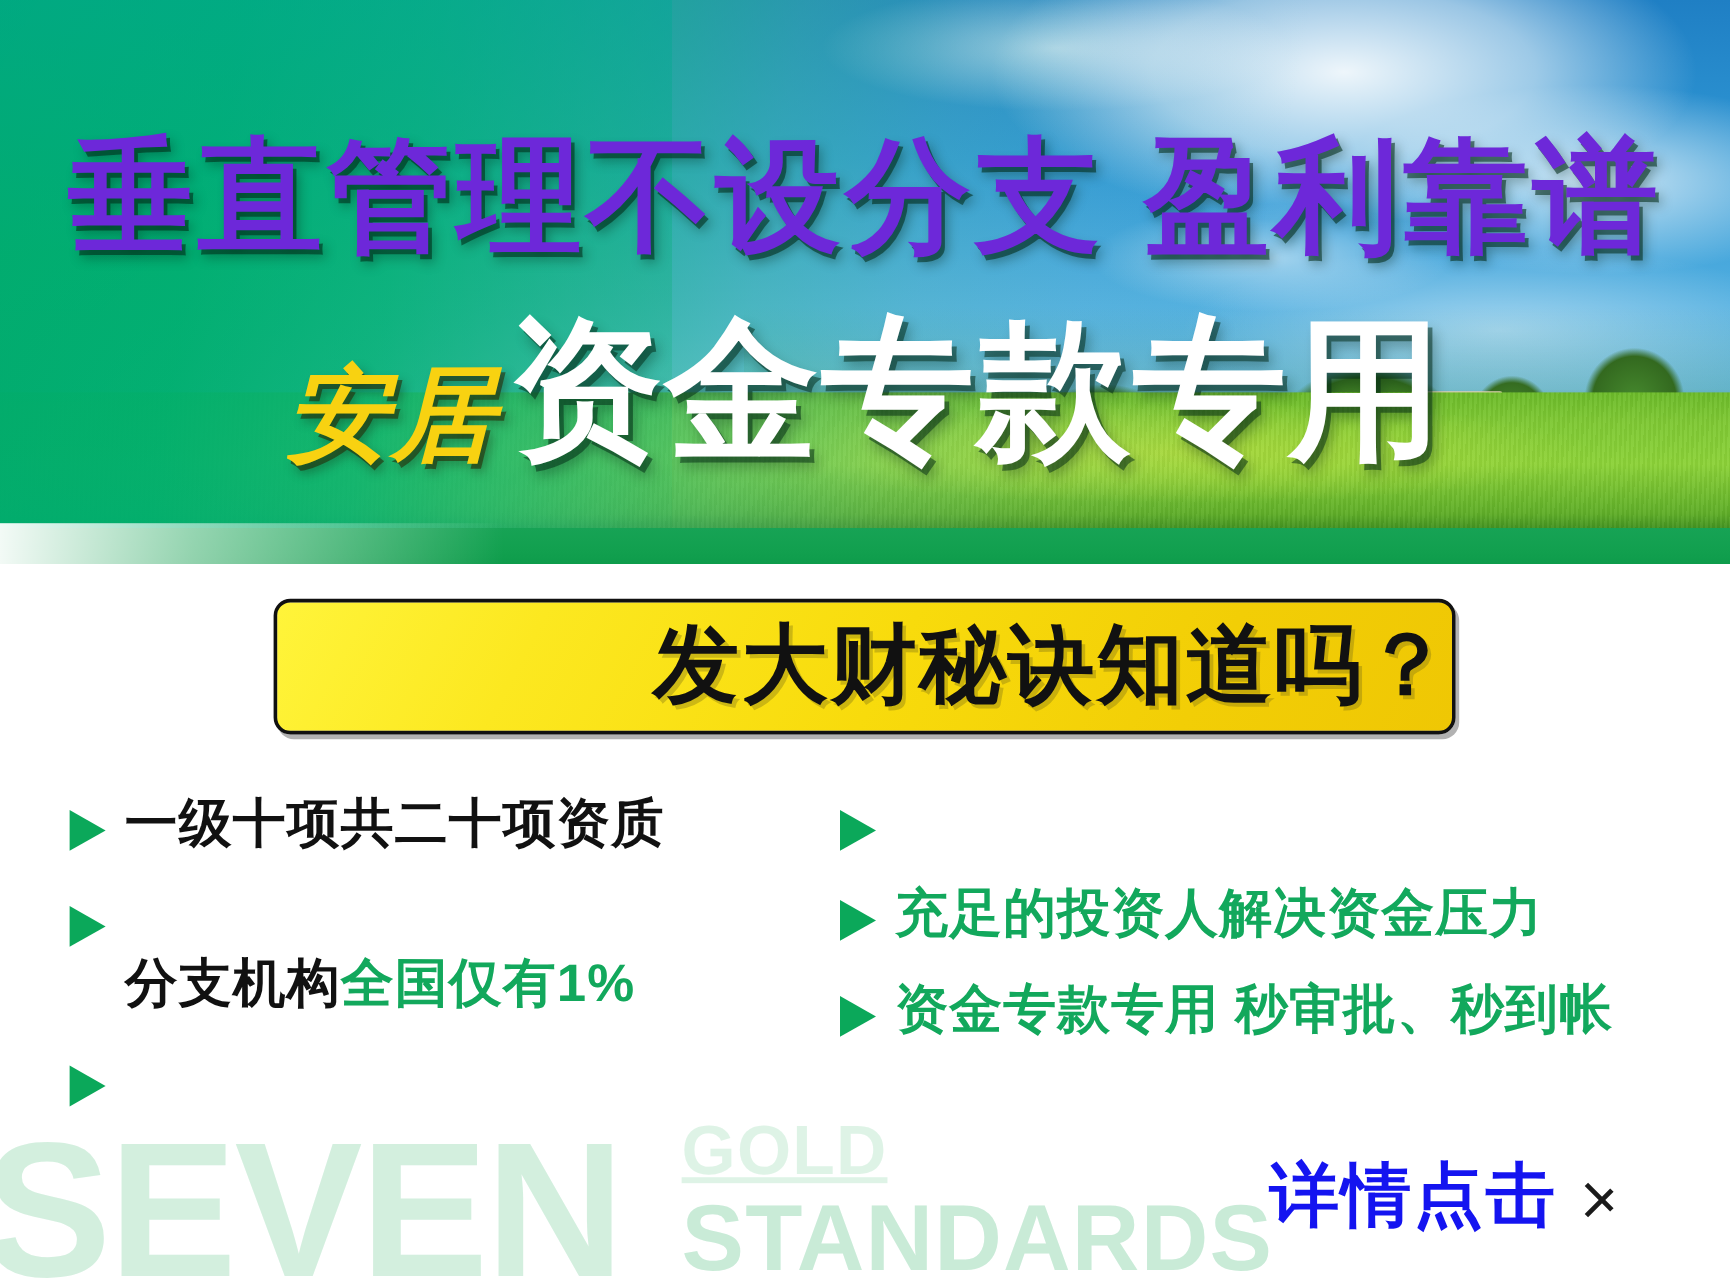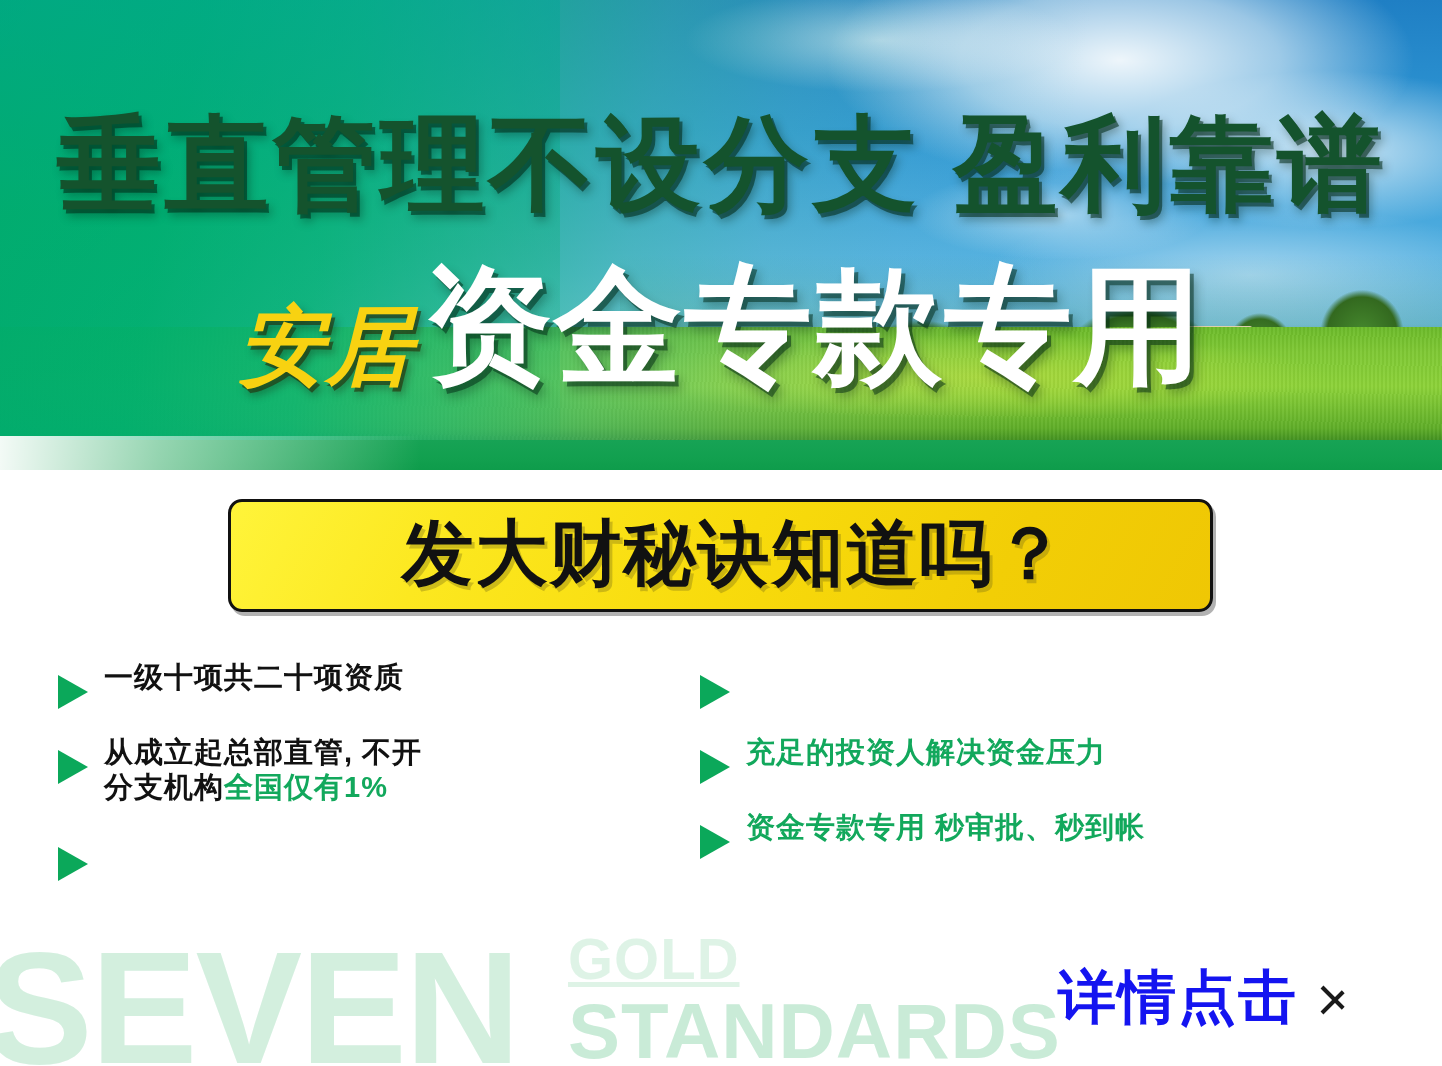--- a/index.html
+++ b/index.html
@@ -139,21 +139,21 @@
   }
   .headline-1 {
     position: absolute;
     left: 0;
     right: 0;
     top: 112px;
     text-align: center;
     font-size: 104px;
     line-height: 1;
     font-weight: bold;
-    color: #14532d;
+    color: #6d28d9;
     letter-spacing: 4px;
     white-space: nowrap;
     text-shadow:
       3px 4px 0 rgba(0,40,20,0.55),
       5px 7px 10px rgba(0,30,15,0.35);
   }
   .headline-2 {
     position: absolute;
     left: 0;
     right: 0;
@@ -196,21 +196,21 @@
   }
   .yellow-bar {
     width: 100%;
     height: 100%;
     box-sizing: border-box;
     border: 3px solid #111111;
     border-radius: 14px;
     background: linear-gradient(118deg, #FFF43A 0%, #FCE820 22%, #F8DB0C 52%, #F2CE06 78%, #EFC704 100%);
     display: flex;
     align-items: center;
-    justify-content: center;
+    justify-content: flex-end;
     box-shadow: 3px 4px 0 rgba(0,0,0,0.30);
     padding-left: 28px;
   }
   .yellow-bar-text {
     font-size: 72px;
     font-weight: bold;
     color: #111111;
     letter-spacing: 2px;
     white-space: nowrap;
     text-shadow: 3px 4px 0 rgba(120,110,20,0.35);
@@ -283,21 +283,21 @@
   .bullet-tri {
     flex: 0 0 auto;
     width: 0;
     height: 0;
     margin-top: 15px;
     border-left: 30px solid #0BA85A;
     border-top: 17px solid transparent;
     border-bottom: 17px solid transparent;
   }
   .feat-text {
-    font-size: 29px;
+    font-size: 44px;
     line-height: 1.22;
     font-weight: bold;
     color: #111111;
     letter-spacing: 1px;
   }
   .feat-text.green { color: #12A85C; }
   .hl-green { color: #12A85C; text-align: center; }
 
   
   .detail-link {
@@ -375,21 +375,21 @@
       <div class="feat">
         <span class="bullet-tri"></span>
         <div class="feat-text">
           <span>一级十项共二十项资质</span>
         </div>
       </div>
 
       <div class="feat">
         <span class="bullet-tri"></span>
         <div class="feat-text">
-          <span>从成立起总部直管, 不开</span><br>
+          <br>
           <span>分支机构</span><span class="hl-green">全国仅有1%</span>
         </div>
       </div>
 
       <div class="feat">
         <span class="bullet-tri"></span>
       </div>
 
     </div>
 

